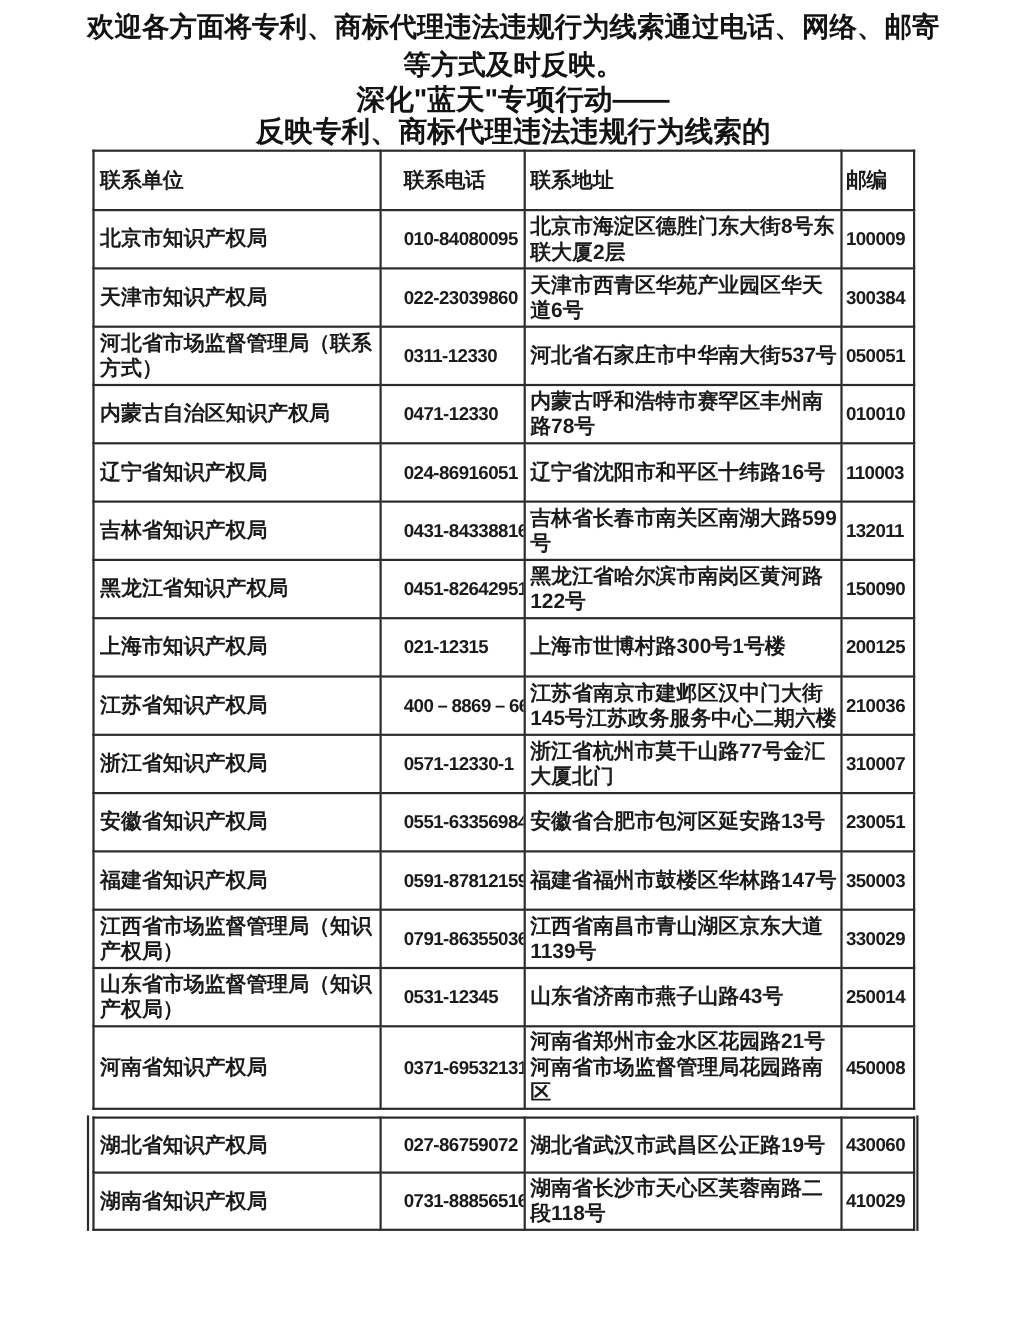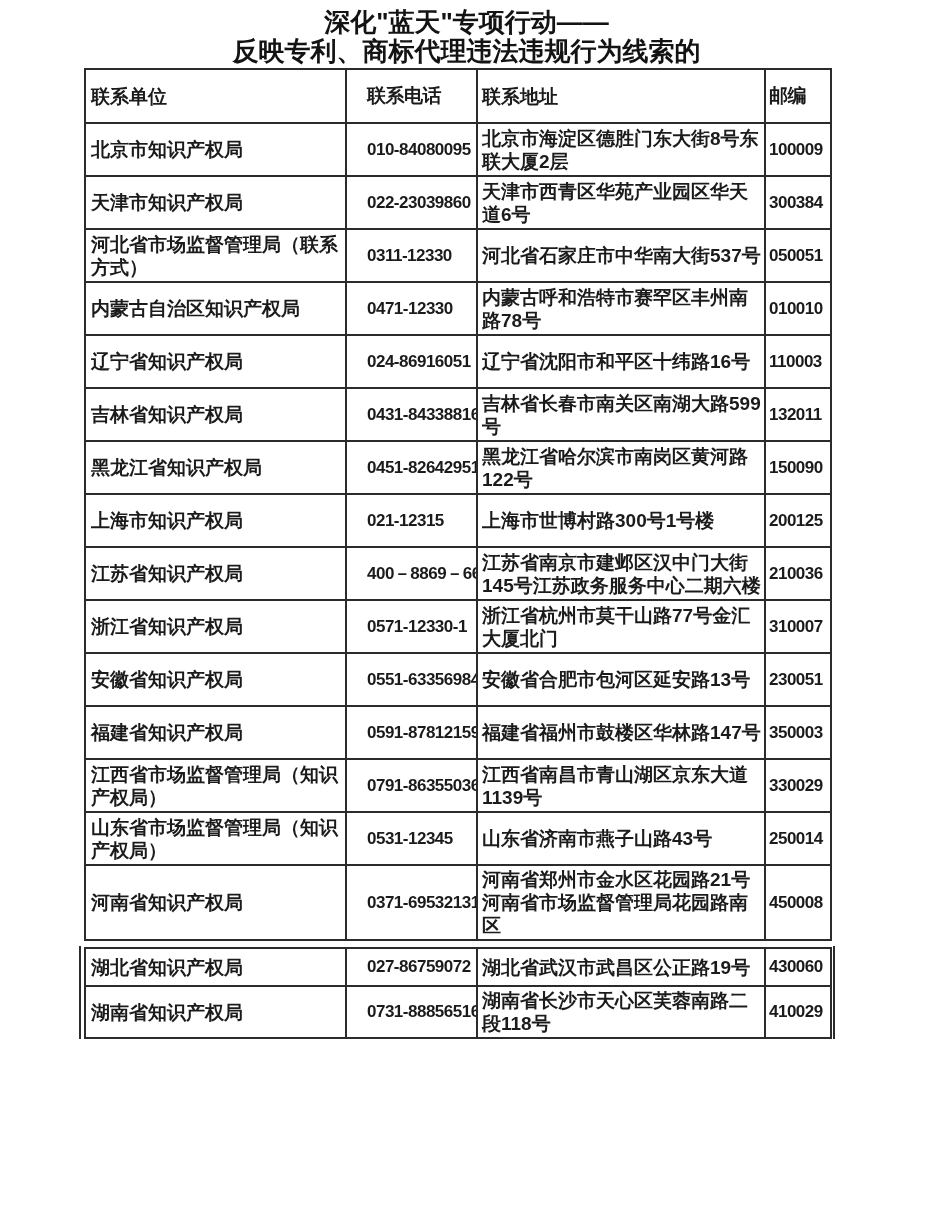--- a/index.html
+++ b/index.html
@@ -66,27 +66,31 @@
   
   .cont-wrap::before {
     content: ""; position: absolute; left: 79px; top: -1px; bottom: 0;
     width: 2px; background: #2b2b2b;
   }
   .cont-wrap::after {
     content: ""; position: absolute; left: 833px; top: -1px; bottom: 0;
     width: 2px; background: #2b2b2b;
   }
   .cont-wrap .contact-table { margin-top: 0; }
-  .cont-wrap .contact-table tr.data td { height: 38px; }
+  .cont-wrap .contact-table tr.data td { height: 50px; }
 </style>
 </head>
 <body>
 
 <div class="page">
 
+  <div class="intro">
+    <div>欢迎各方面将专利、商标代理违法违规行为线索通过电话、网络、邮寄</div>
+    <div>等方式及时反映。</div>
+  </div>
 
   <div class="doc-title">
     <div>深化"蓝天"专项行动——</div>
     <div>反映专利、商标代理违法违规行为线索的</div>
   </div>
 
   <table class="contact-table">
     <colgroup>
         <col class="c-unit">
         <col class="c-phone">

